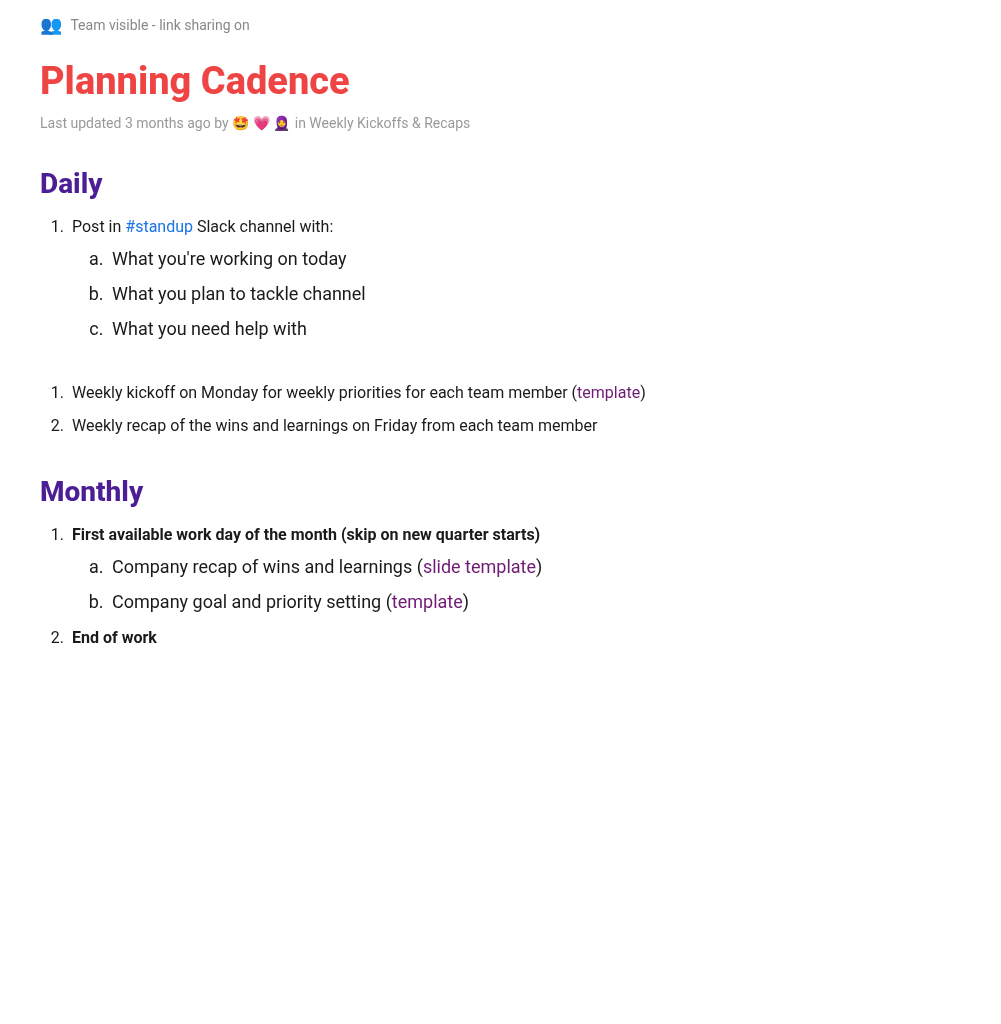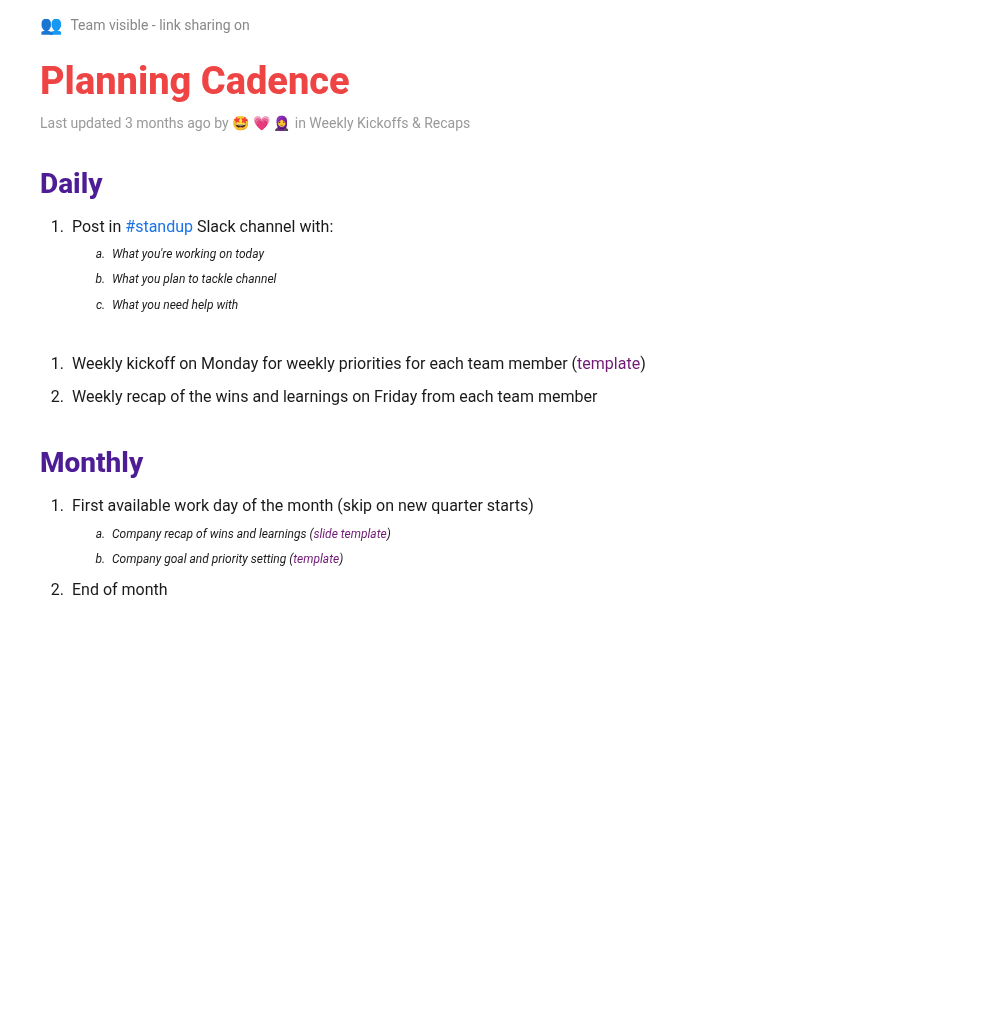--- a/index.html
+++ b/index.html
@@ -76,35 +76,34 @@
     }
 
     ol.sub-list {
       margin-left: 28px;
       padding-left: 8px;
       list-style-type: lower-alpha;
       margin-top: 6px;
     }
 
     ol.sub-list > li {
-      font-size: 12px;
+      font-size: 18px;
       color: #1a1a1a;
       margin-bottom: 6px;
       line-height: 1.6;
       padding-left: 4px;
-      font-style: italic;
     }
 
     .link {
       color: #701a75;
       text-decoration: none;
     }
 
     .bold-item {
-      font-weight: 400;
+      font-weight: 700;
     }
 
     .standup-link {
       color: #1a73e8;
       font-weight: normal;
     }
   </style>
 </head>
 <body>
 
@@ -152,18 +151,18 @@
         <ol class="sub-list">
           <li>
             Company recap of wins and learnings (<a class="link" href="#slide-template">slide template</a>)
           </li>
           <li>
             Company goal and priority setting (<a class="link" href="#template2">template</a>)
           </li>
         </ol>
       </li>
       <li>
-        <span class="bold-item">End of month</span>
+        <span class="bold-item">End of work</span>
       </li>
     </ol>
   </div>
 
 </div>
 
 </body></html>

